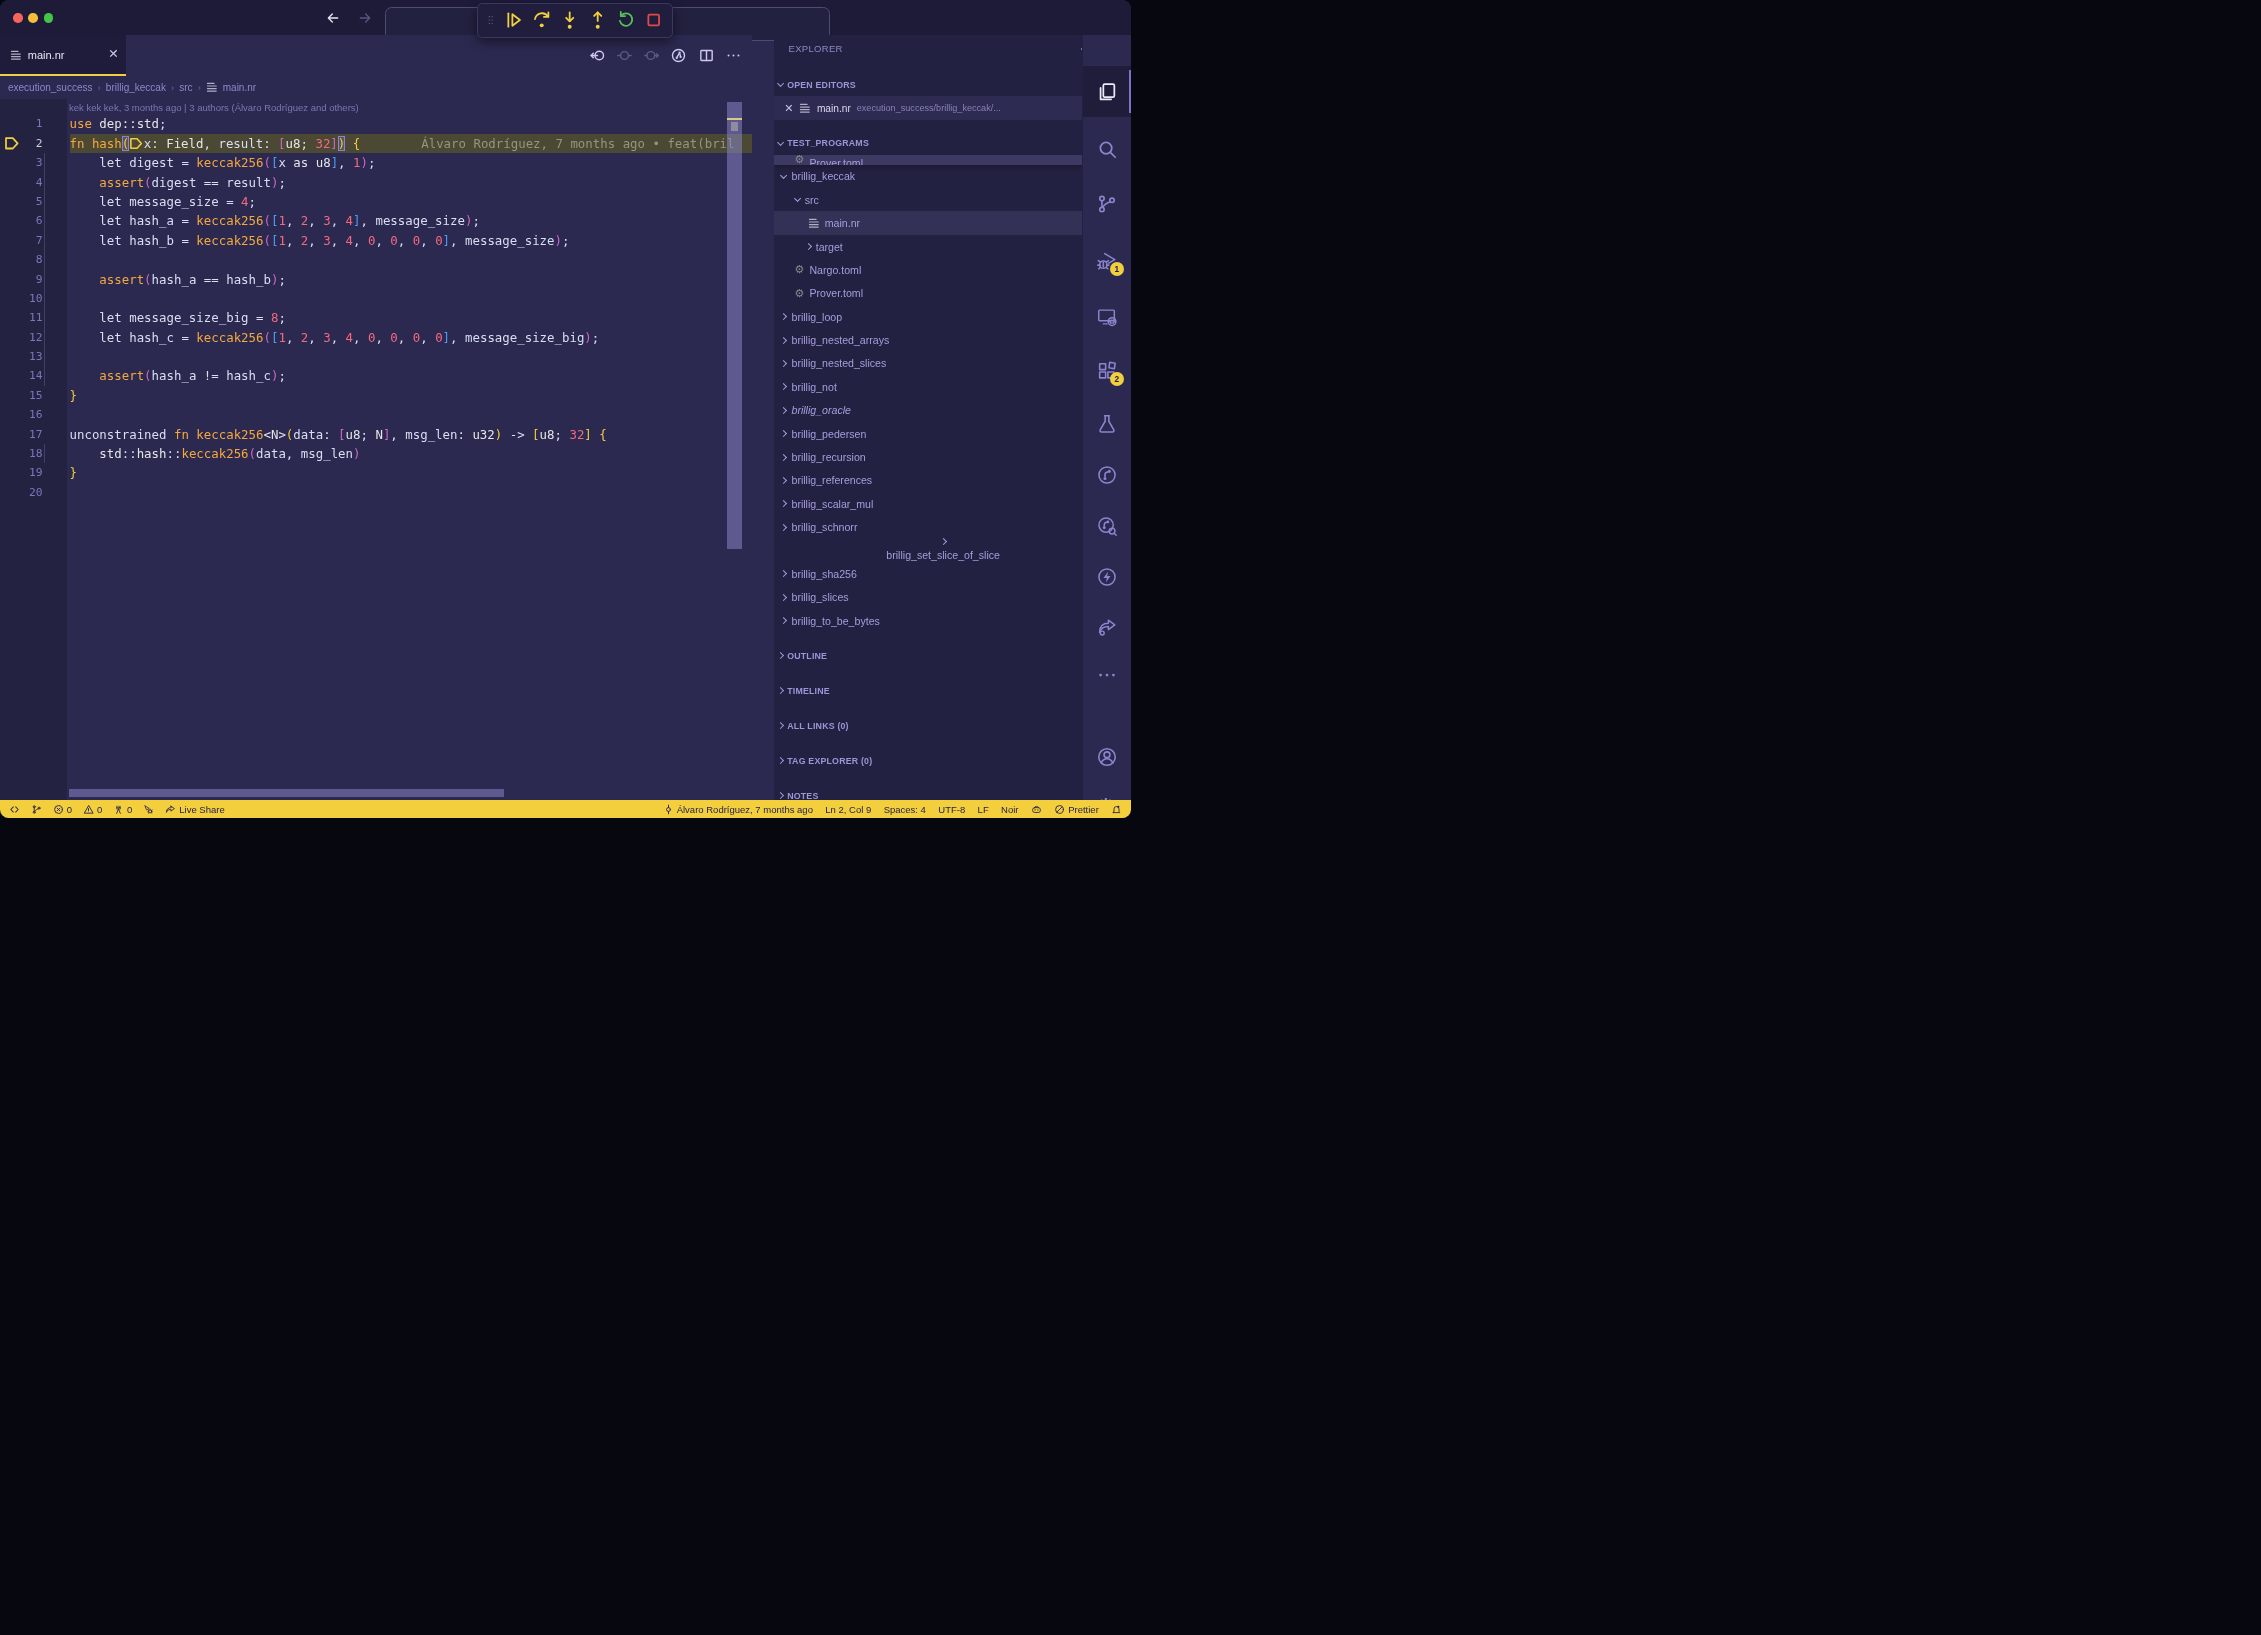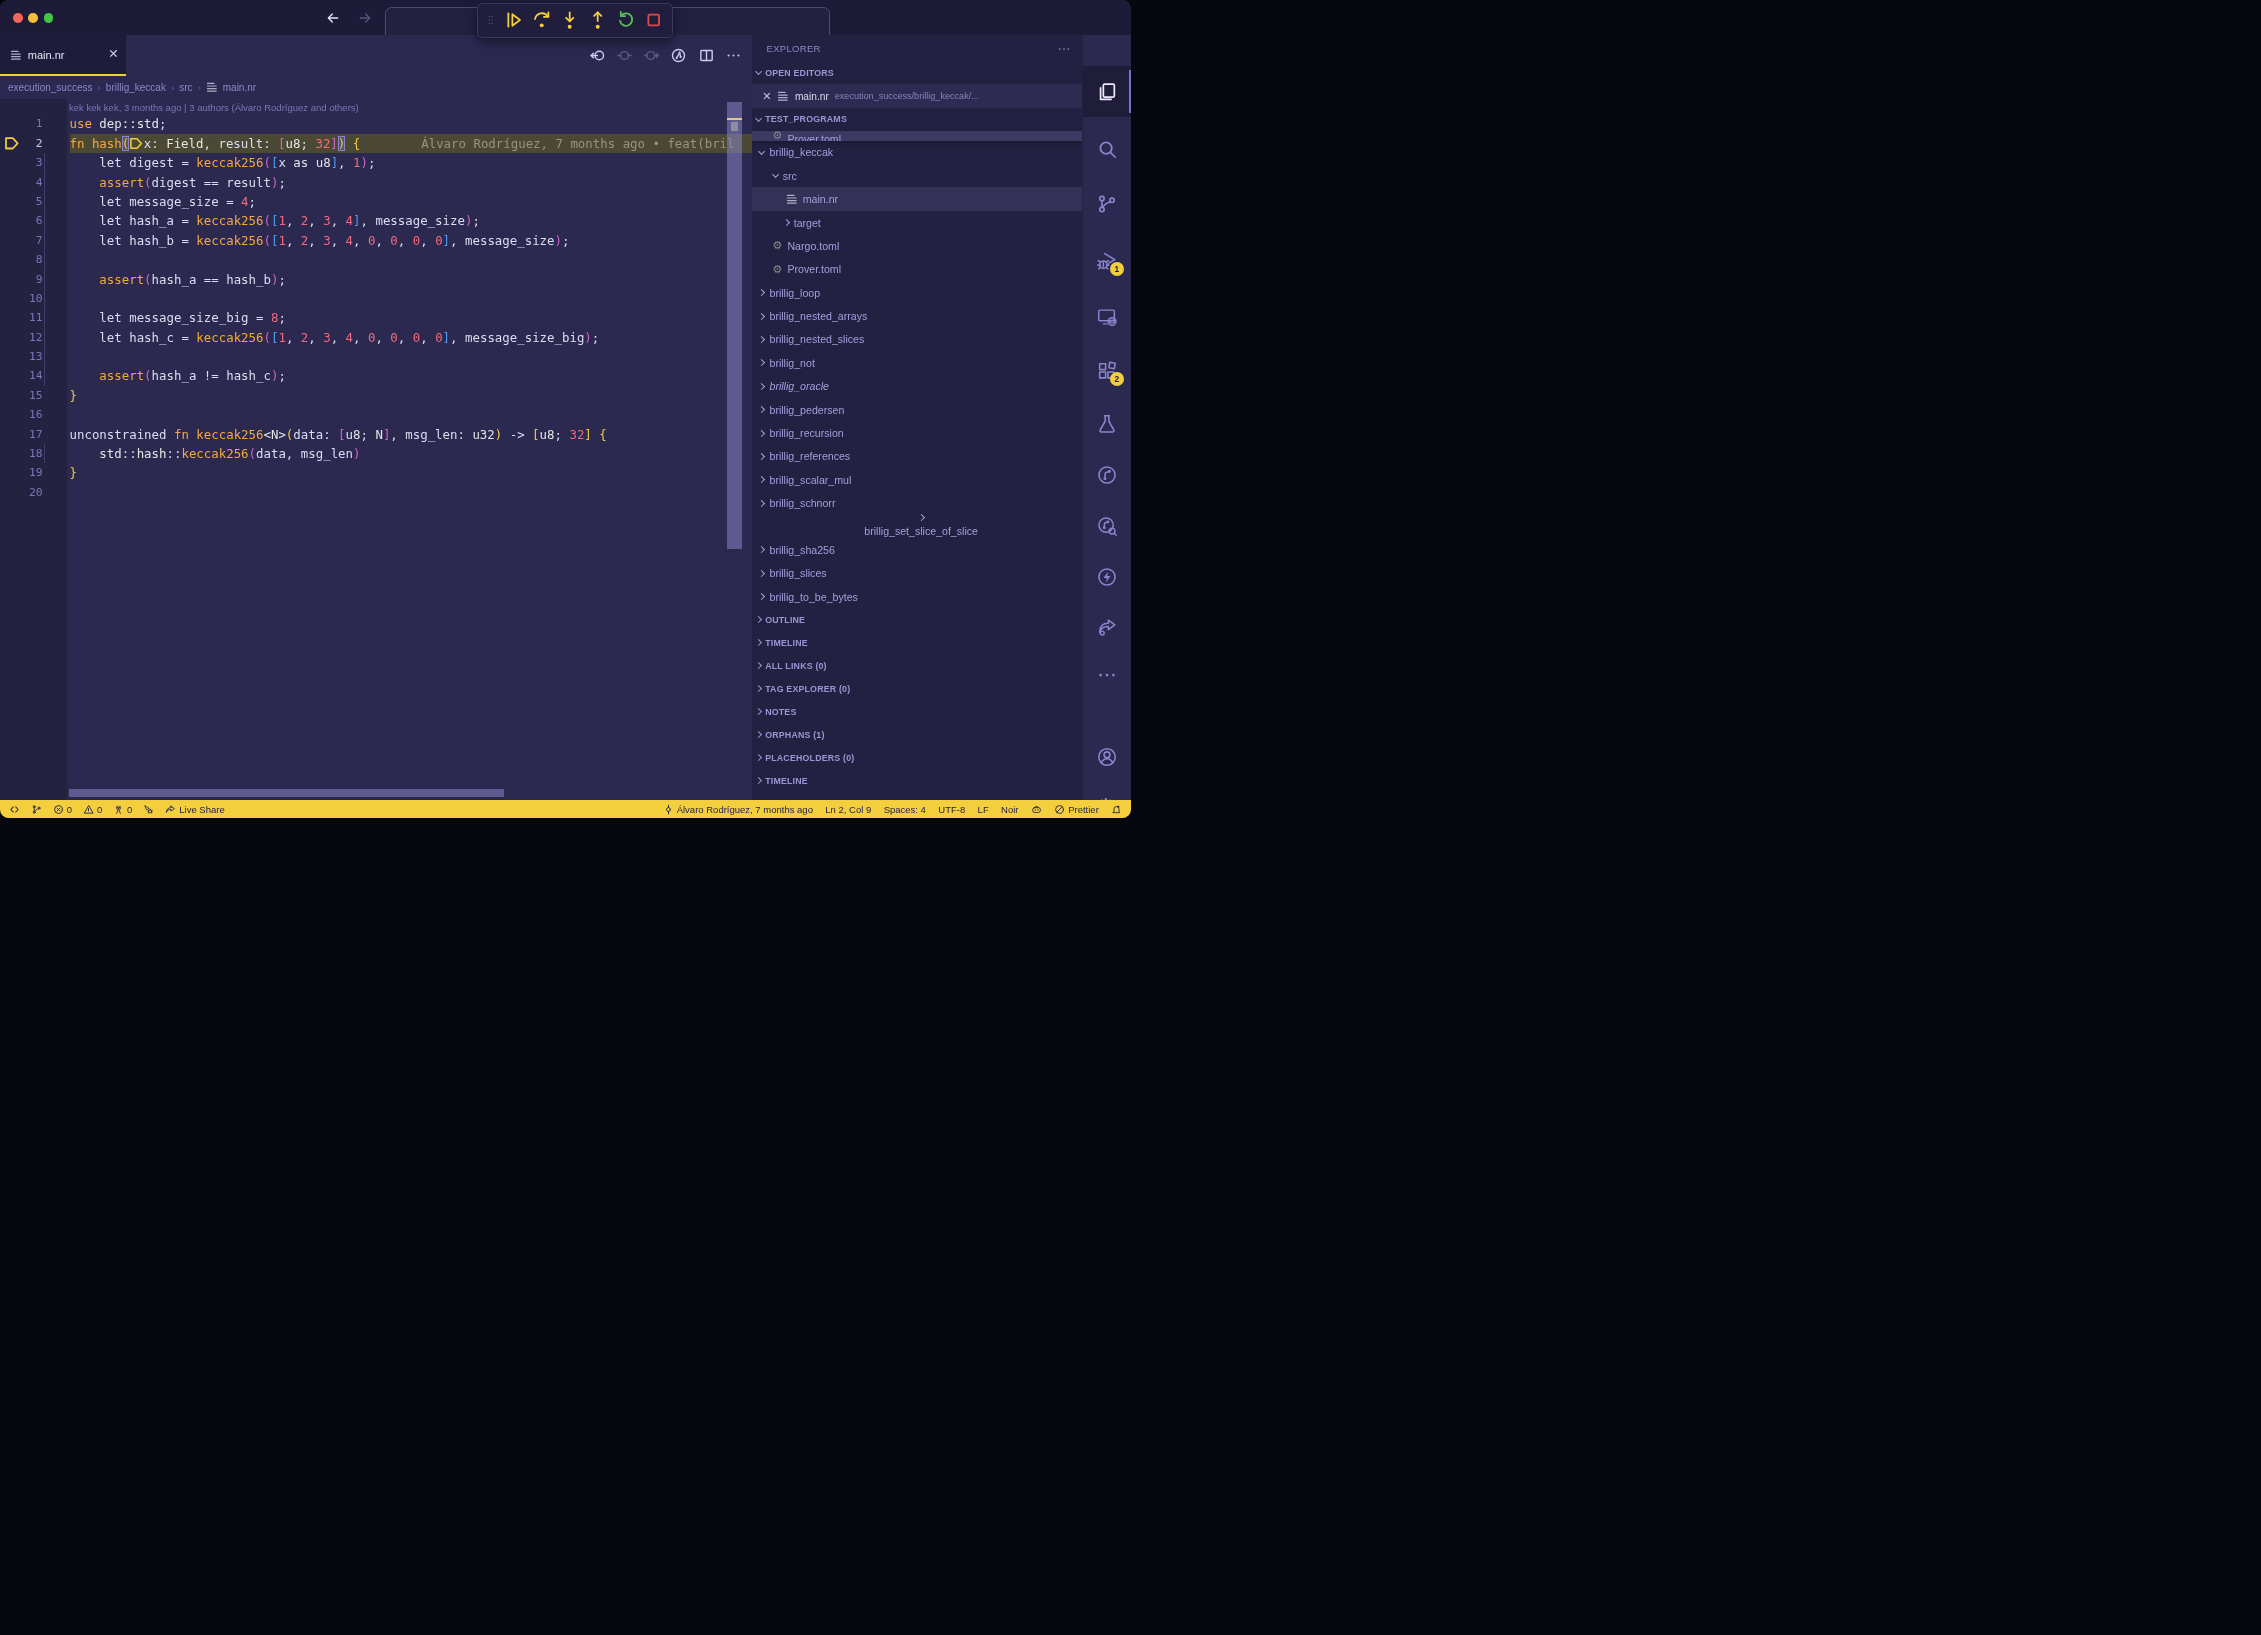--- a/index.html
+++ b/index.html
@@ -12,21 +12,21 @@
   .light{width:9.5px;height:9.5px;border-radius:50%;}
   .nav-arrows{position:absolute;left:325px;top:7.3px;display:flex;gap:16px;align-items:center;height:20.5px;}
   .cmdcenter{position:absolute;left:385px;top:7.3px;width:445px;height:34px;background:#232140;
              border:0.7px solid #4f4c74;border-radius:6.6px;}
   .dbgbar{position:absolute;left:477px;top:2.9px;width:196px;height:35px;background:#201e3c;border:0.7px solid #3a3763;
           border-radius:5.1px;display:flex;align-items:center;padding:0 7.3px;gap:6.6px;box-shadow:0 3.7px 11.7px rgba(0,0,0,.5);z-index:5;}
   .dbg-btn{width:22px;height:22px;display:flex;align-items:center;justify-content:center;border-radius:3.7px;}
   
   .main{position:absolute;top:35px;left:0;right:0;bottom:17.6px;}
   .editor-col{position:absolute;left:0;top:0;width:752px;bottom:0;background:#2b2950;}
-  .sidebar{position:absolute;left:752px;top:0;width:331px;bottom:0;background:#232141;overflow:hidden;}
+  .sidebar{position:absolute;left:774px;top:0;width:331px;bottom:0;background:#232141;overflow:hidden;}
   .activitybar{position:absolute;left:1082px;top:0;width:48px;bottom:0;background:#2b2950;border-left:0.7px solid #232141;}
   
   .tabstrip{position:relative;height:41px;background:#2b2950;}
   .tab{position:absolute;left:0;top:0;width:126px;height:41px;background:#1e1c3a;display:flex;align-items:center;
        padding:0 7.3px 0 10.2px;gap:5.9px;border-bottom:2.2px solid #f2cf3e;}
   .tab-label{color:#e6e4f5;font-size:11px;}
   .tab-close{margin-left:auto;color:#cfcde8;font-size:12.4px;line-height:1;}
   .tab-actions{position:absolute;right:10.2px;top:0;height:41px;display:flex;align-items:center;gap:10.2px;}
   .tact{width:17px;height:17px;color:#cdc9ee;}
   .tact.dim{color:#5e5b86;}
@@ -52,21 +52,21 @@
   .pent{display:inline-block;width:14.6px;height:13px;vertical-align:-2.2px;}
   .gut-pent{position:absolute;left:3.7px;top:2.2px;width:16px;height:14.6px;}
   .vscroll{position:absolute;right:10.2px;top:2.9px;width:14.6px;height:447px;background:rgba(137,132,195,.55);}
   .vs-mark{position:absolute;left:0;right:0;top:16px;height:2.2px;background:#d9c98a;}
   .vs-cursor{position:absolute;left:3.7px;top:20px;width:7.3px;height:9.5px;background:#8f8ca0;}
   .hscroll{position:absolute;left:69px;bottom:3.7px;width:435px;height:7.3px;background:rgba(137,132,195,.55);}
   
   .sb-title{height:26px;display:flex;align-items:center;padding:0 11.7px 0 14.6px;font-size:9.5px;letter-spacing:0.3px;color:#8e88c7;}
   .sb-title .more{margin-left:auto;color:#8e88c7;font-size:13px;letter-spacing:0.7px;}
   .sb-sechead{height:23.4px;display:flex;align-items:center;gap:3.7px;padding-left:4.4px;font-size:8.8px;font-weight:bold;
-              letter-spacing:0.2px;color:#9c95d6;}
+              letter-spacing:0.2px;color:#9c95d6;margin-top:12px;}
   .chev{width:5.1px;height:5.1px;border-right:1.2px solid #9c95d6;border-bottom:1.2px solid #9c95d6;flex:none;}
   .chev.r{transform:rotate(-45deg);}
   .chev.d{transform:rotate(45deg);margin-top:-2.2px;}
   .oe-row{height:23.4px;display:flex;align-items:center;gap:5.9px;padding-left:10.2px;background:#2e2b52;font-size:10.2px;}
   .oe-close{color:#c7c4e2;font-size:11px;}
   .oe-name{color:#dad8ee;}
   .oe-desc{color:#8881b8;font-size:9.1px;overflow:hidden;text-overflow:ellipsis;white-space:nowrap;flex:1;}
   .tree{position:relative;}
   .t-row{height:23.4px;display:flex;align-items:center;gap:5.1px;font-size:10.6px;color:#a59ede;}
   .t-row.sel{background:#343157;}

